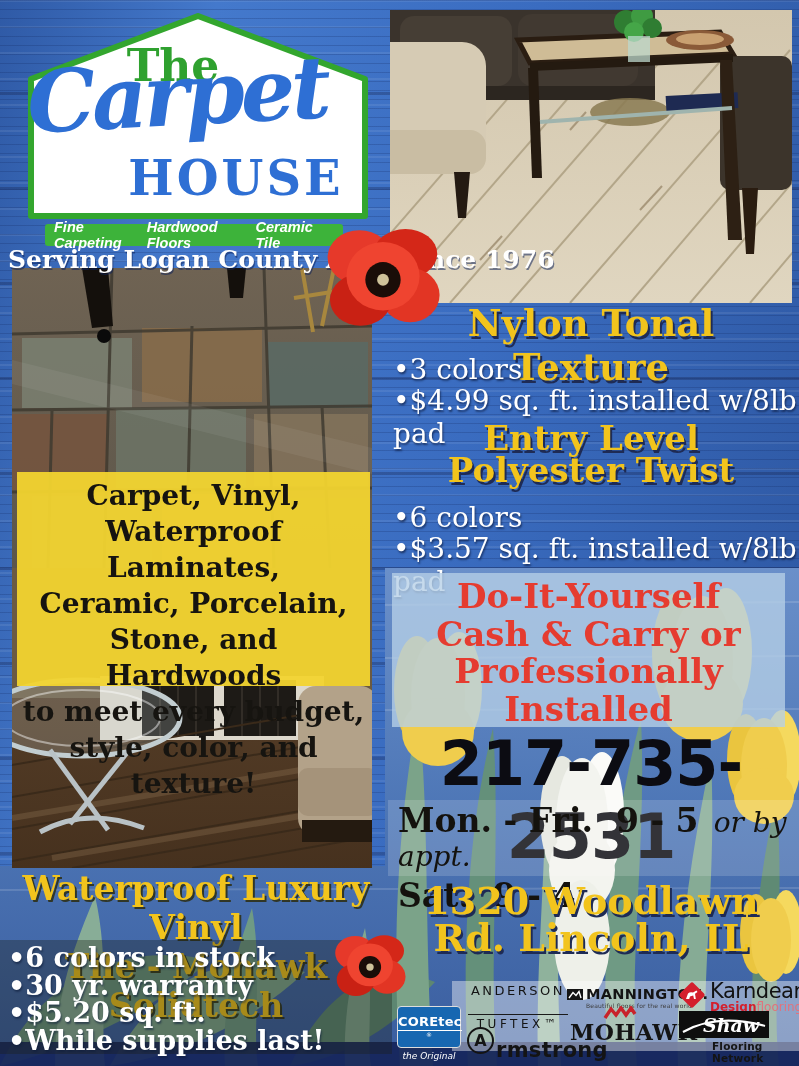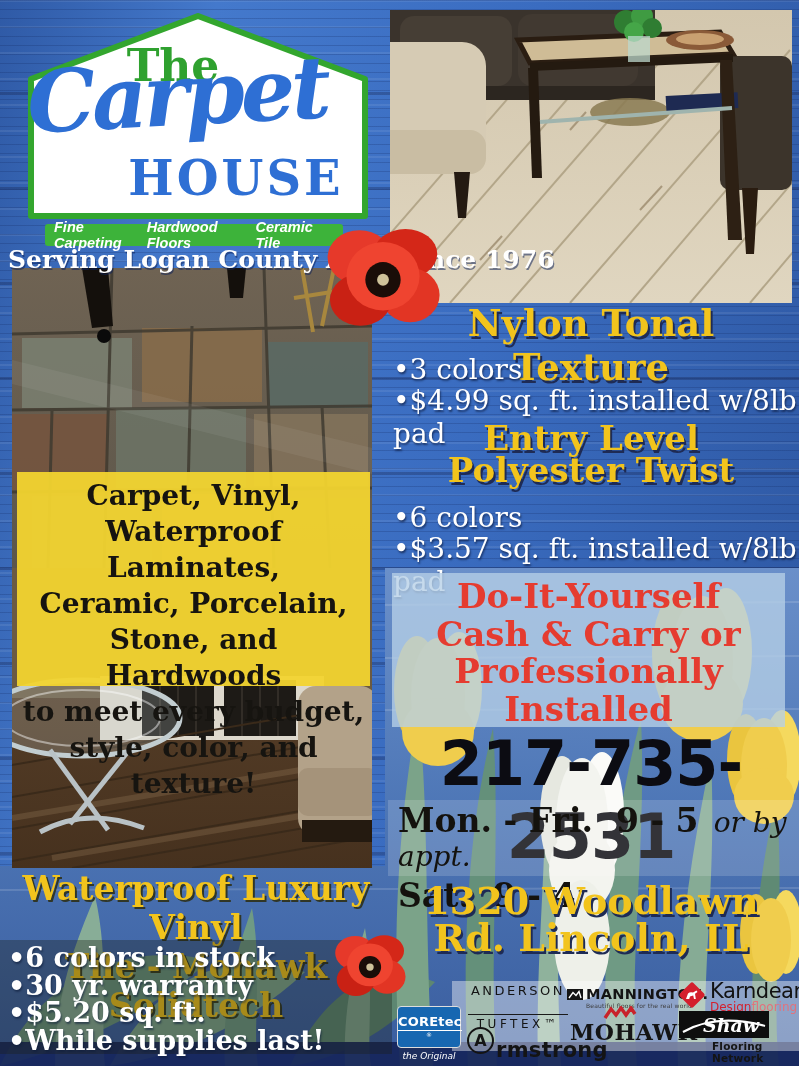--- a/index.html
+++ b/index.html
@@ -69,21 +69,21 @@
   .anderson{left:468px;top:983px;width:100px;text-align:center;}
   .anderson-l1{font-size:13px;letter-spacing:2.5px;border-bottom:1.5px solid #1a1a1a;padding-bottom:16px;}
   .anderson-l2{font-size:12px;letter-spacing:3.5px;padding-top:2px;}
   .mannington{left:567px;top:986px;}
   .mann-row{display:flex;align-items:center;gap:3px;}
   .mann-name{font-size:14.5px;font-weight:600;letter-spacing:.3px;}
   .mann-tag{font-size:6px;color:#3c3c3c;margin-left:19px;letter-spacing:.2px;}
   .karndean{left:678px;top:981px;display:flex;align-items:flex-start;gap:4px;}
   .karn-name{font-size:21px;color:#121212;line-height:20px;letter-spacing:-.5px;}
   .karn-sub{font-size:12px;line-height:12px;}
-  .karn-design{color:#d41f2c;font-weight:normal;margin-top:18px;}
+  .karn-design{color:#d41f2c;font-weight:bold;margin-top:18px;}
   .karn-floor{color:#e2727c;}
   .armstrong{left:467px;top:1018px;display:flex;align-items:center;gap:2px;}
   .acirc{display:inline-flex;align-items:center;justify-content:center;width:23px;height:23px;border:2.5px solid #141414;
          border-radius:50%;font-size:16px;font-weight:bold;}
   .arm-rest{font-size:21px;font-weight:bold;letter-spacing:.3px;margin-top:20px;}
   .mohawk{left:570px;top:1006px;width:100px;text-align:center;}
   .mohawk-name{font-family:"DejaVu Serif",serif;font-size:22px;font-weight:bold;letter-spacing:.5px;color:#141414;}
   .shaw{left:679px;top:1011px;width:114px;}
   .shaw-sub{font-size:10.5px;font-weight:bold;color:#141414;margin-top:2px;margin-left:33px;letter-spacing:.2px;}
 

